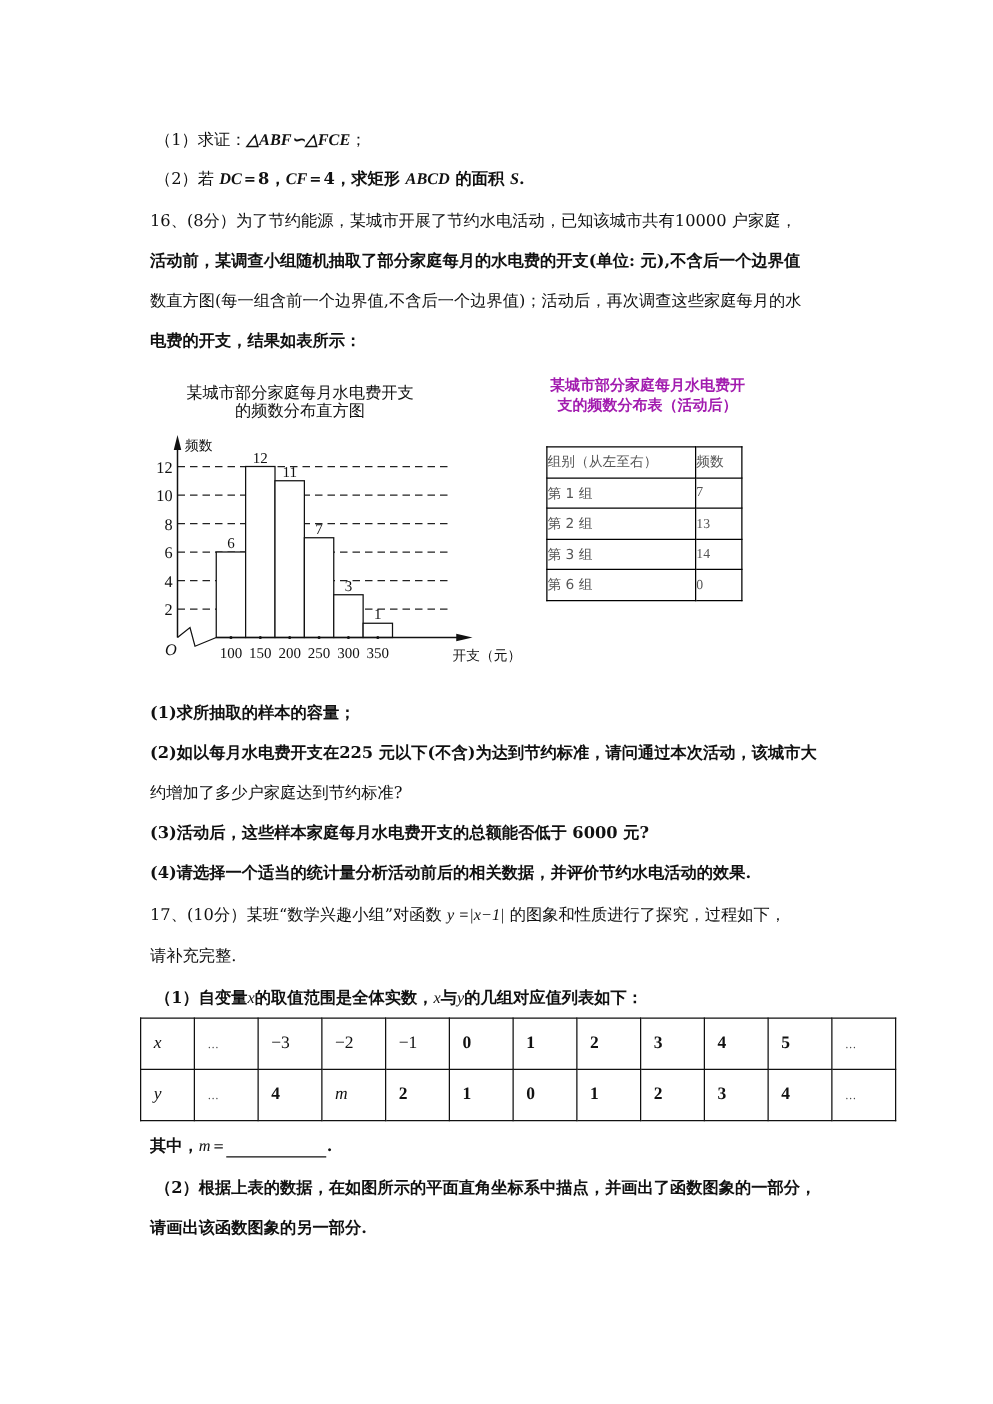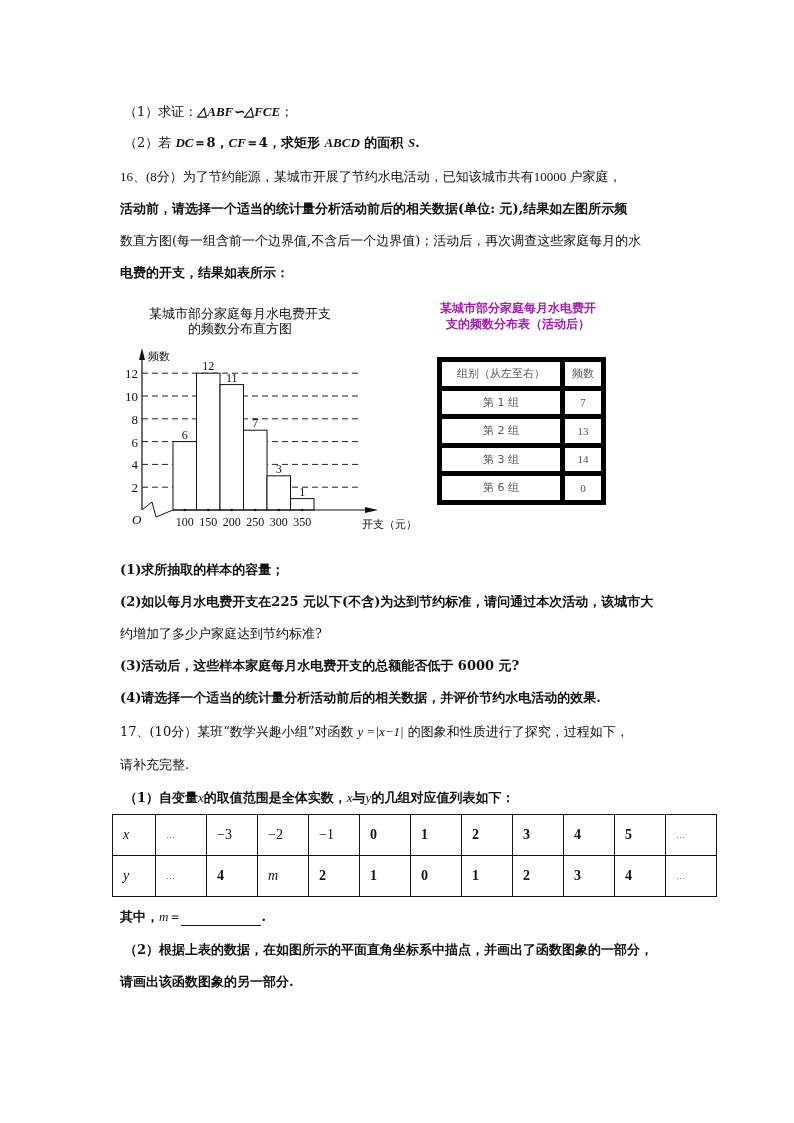--- a/index.html
+++ b/index.html
@@ -14,21 +14,21 @@
   
   #hist { position: absolute; left: 110px; top: 298px; width: 320px; height: 240px; }
   #hist text { font-family: "Liberation Serif", serif; fill: #111; }
   #hist .cjk { font-family: "DejaVu Sans", sans-serif; }
 
   
   .tbl-title { position: absolute; left: 418px; width: 200px; text-align: center;
                font-family: "DejaVu Sans", sans-serif; font-size: 12px; font-weight: bold; color: #a21caf; line-height: 16px; }
   table.freq { position: absolute; left: 437px; top: 357px; border-collapse: collapse;
                font-family: "DejaVu Sans", sans-serif; font-size: 11px; color: #555; }
-  table.freq td { border: 5px solid #000000; height: 23.5px; padding: 0; text-align: center; }
+  table.freq td { border: 1px solid #000000; height: 23.5px; padding: 0; }
   table.freq td.c1 { width: 118px; }
   table.freq td.c2 { width: 36px; font-family: "Liberation Serif", serif; }
 
   
   table.xy { position: absolute; left: 112px; top: 814px; border-collapse: collapse;
              font-family: "Liberation Serif", serif; font-size: 14px; }
   table.xy td { border: 1px solid #111; width: 40px; height: 40px; padding: 0 0 0 10px; text-align: left; }
   table.xy td:first-child { width: 32px; }
   table.xy td.b { font-weight: bold; }
   table.xy td.dots { font-size: 9px; color: #444; }
@@ -38,22 +38,22 @@
 </head>
 <body>
 
 <div class="line indent" style="top:103px;">
   <span>（1）求证：</span><i class="var">△ABF∽△FCE</i><span>；</span>
 </div>
 <div class="line indent" style="top:134px;">
   <span>（2）若 </span><i class="var">DC</i><b>＝8，</b><i class="var">CF</i><b>＝4，求矩形 </b><i class="var">ABCD</i><b> 的面积 </b><i class="var">S</i><b>.</b>
 </div>
 
-<div class="line" style="top:168px;font-family:Liberation Serif, serif;">16、(8分）为了节约能源，某城市开展了节约水电活动，已知该城市共有10000 户家庭，</div>
-<div class="line bold" style="top:200px;">活动前，请选择一个适当的统计量分析活动前后的相关数据(单位: 元),结果如左图所示频</div>
+<div class="line" style="top:168px;">16、(8分）为了节约能源，某城市开展了节约水电活动，已知该城市共有10000 户家庭，</div>
+<div class="line bold" style="top:200px;">活动前，某调查小组随机抽取了部分家庭每月的水电费的开支(单位: 元),不含后一个边界值</div>
 <div class="line" style="top:232px;">数直方图(每一组含前一个边界值,不含后一个边界值)；活动后，再次调查这些家庭每月的水</div>
 <div class="line bold" style="top:264px;">电费的开支，结果如表所示：</div>
 
 <svg id="hist" viewBox="0 0 320 240">
   <text class="cjk" x="130" y="20" font-size="13" text-anchor="middle">某城市部分家庭每月水电费开支</text>
   <text class="cjk" x="130" y="35" font-size="13" text-anchor="middle">的频数分布直方图</text>
   <g id="grid">
       <line x1="32" x2="252" y1="189.2" y2="189.2" stroke="#222" stroke-width="1" stroke-dasharray="6,4"></line>
       <line x1="32" x2="252" y1="166.4" y2="166.4" stroke="#222" stroke-width="1" stroke-dasharray="6,4"></line>
       <line x1="32" x2="252" y1="143.6" y2="143.6" stroke="#222" stroke-width="1" stroke-dasharray="6,4"></line>

